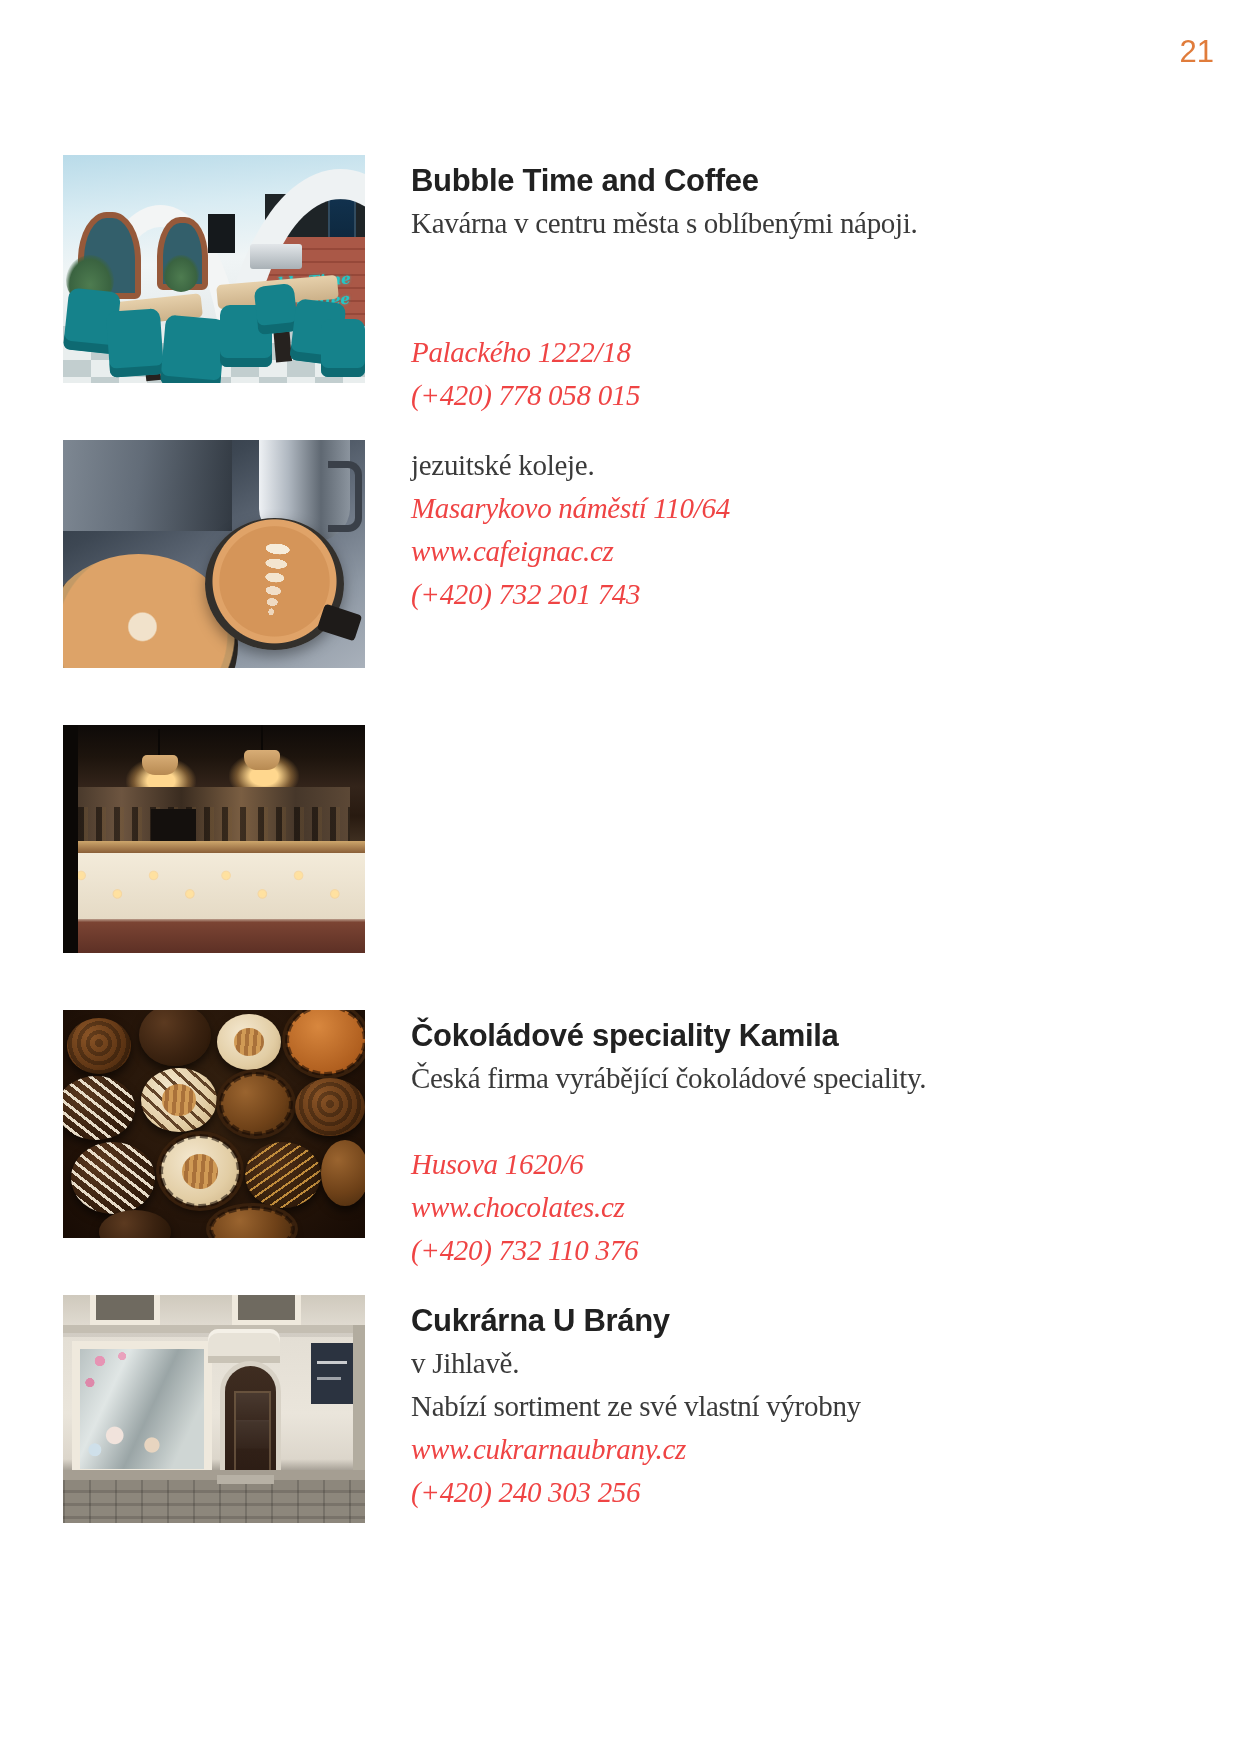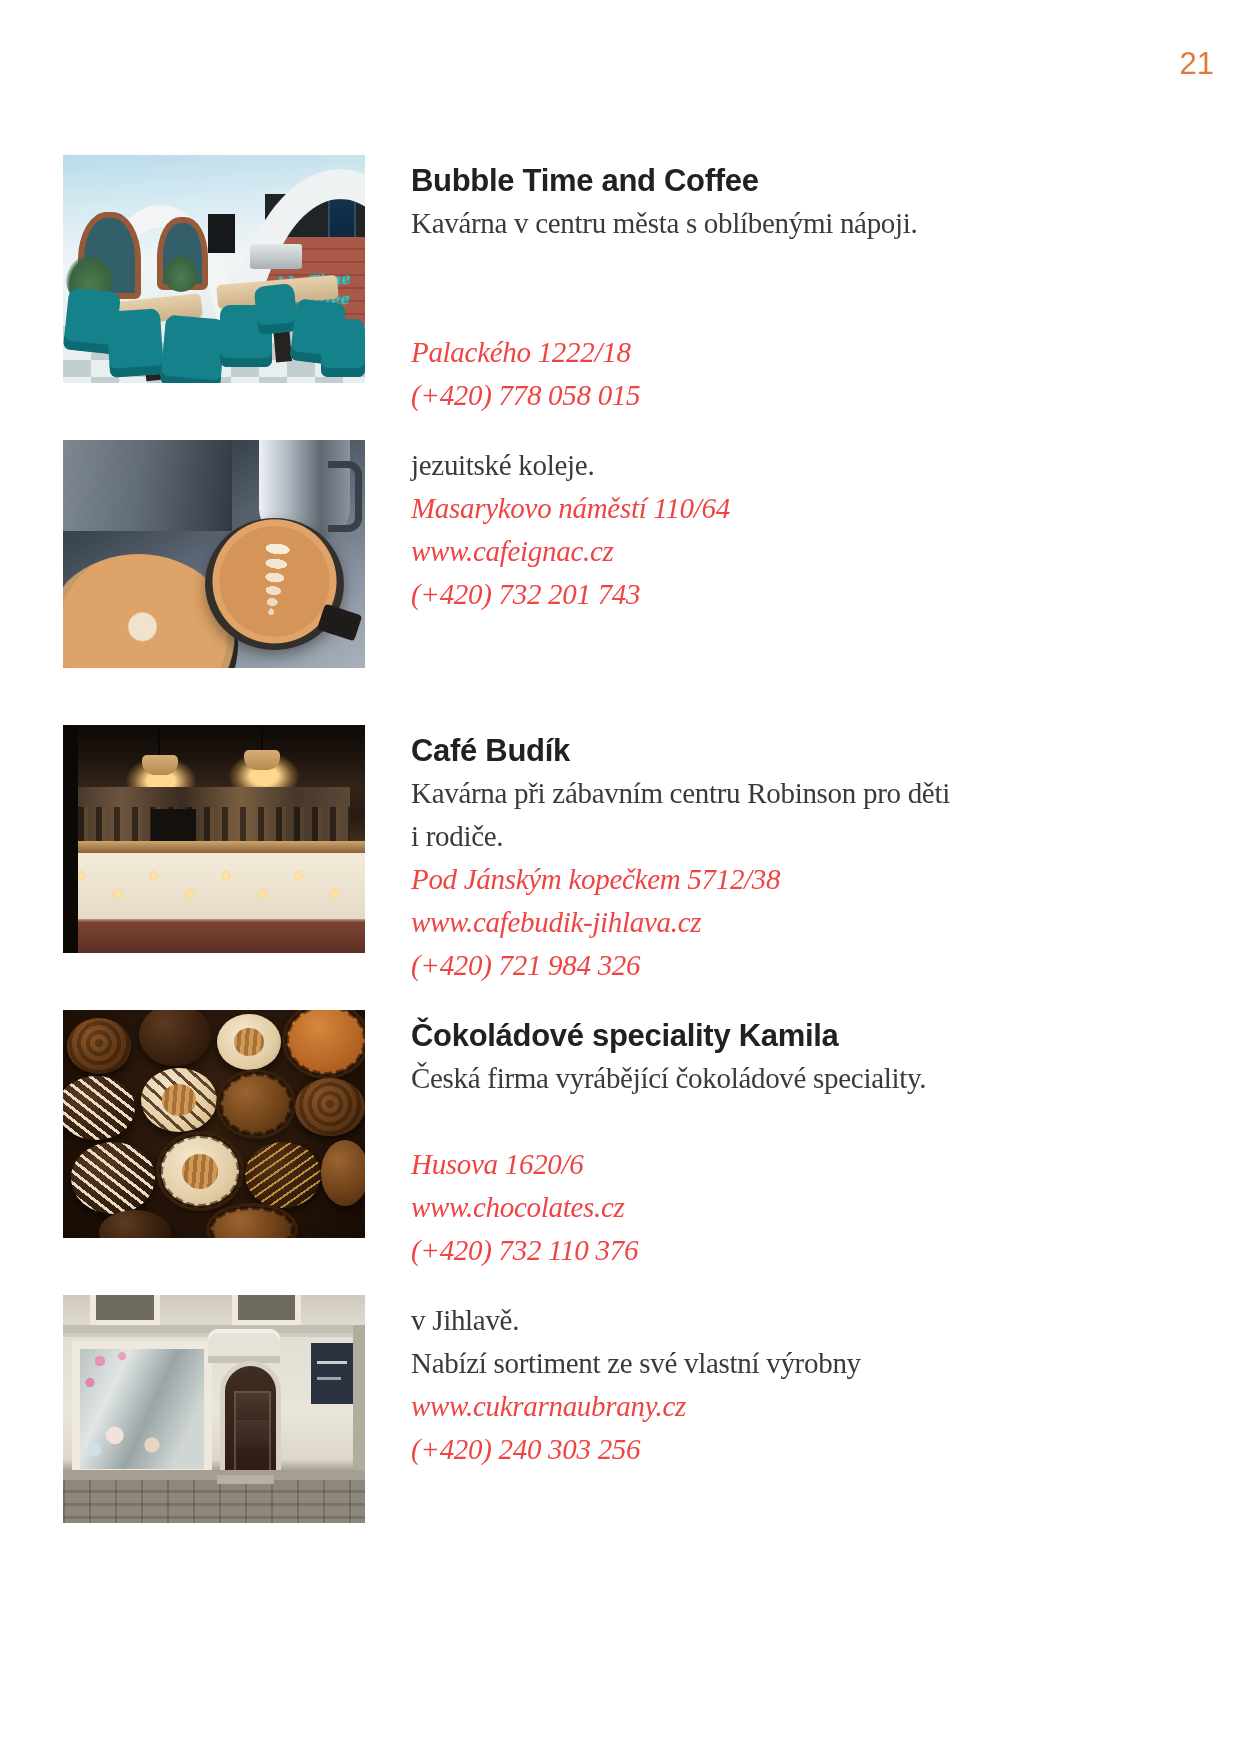--- a/index.html
+++ b/index.html
@@ -1,18 +1,18 @@
 <!DOCTYPE html>
 <html><head>
 <meta charset="utf-8">
 <style>
   html,body{margin:0;padding:0;background:#ffffff;}
   body{width:1240px;height:1763px;position:relative;font-family:"Liberation Sans",sans-serif;color:#333;overflow:hidden;}
   .page{position:absolute;inset:0;background:#fff;}
-  .page-number{position:absolute;top:46px;right:26px;font-size:31px;color:#e07c3b;letter-spacing:0;}
+  .page-number{position:absolute;top:34px;right:26px;font-size:31px;color:#e07c3b;letter-spacing:0;}
   .entry{position:absolute;left:63px;display:flex;align-items:flex-start;}
   .e1{top:155px}.e2{top:440px}.e3{top:725px}.e4{top:1010px}.e5{top:1295px}
   .photo{width:302px;height:228px;position:relative;overflow:hidden;flex:none;background:#ccc;}
   .info{margin-left:46px;padding-top:4px;width:790px;}
   .title{margin:0;font-size:31px;line-height:43px;font-weight:bold;color:#212121;letter-spacing:-0.3px;}
   .line{font-size:29px;line-height:43px;color:#3a3a3a;letter-spacing:-0.3px;white-space:nowrap;font-family:Liberation Serif, serif;}
   .it{font-style:italic;color:#ef4444;}
   .sp1{height:43px}.sp2{height:86px}
 
   
@@ -214,28 +214,20 @@
       <div class="lamp lampL"></div>
       <div class="lamp lampR"></div>
       <div class="mirror">
         <div class="bottles"></div>
       </div>
       <div class="esp"></div>
       <div class="top"></div>
       <div class="front"></div>
       <div class="edge"></div>
     </div>
-    <div class="info">
-      <h2 class="title">Café Budík</h2>
-      <div class="line">Kavárna při zábavním centru Robinson pro děti</div>
-      <div class="line">i rodiče.</div>
-      <div class="line it">Pod Jánským kopečkem 5712/38</div>
-      <div class="line it">www.cafebudik-jihlava.cz</div>
-      <div class="line it">(+420) 721 984 326</div>
-    </div>
   </section>
 
   <section class="entry e4">
     <div class="photo p4">
       <div class="cho q1 v-ridge"></div>
       <div class="cho q2 v-dark"></div>
       <div class="cho q3 v-white nut"></div>
       <div class="cho q4 v-orange incup"></div>
       <div class="cho q5 v-dw"></div>
       <div class="cho q6 v-wd nut"></div>
@@ -266,20 +258,21 @@
       <div class="win"></div>
       <div class="ped"></div>
       <div class="door"></div>
       <div class="sign"></div>
       <div class="shade"></div>
       <div class="curb"></div>
       <div class="cobb"></div>
       <div class="step"></div>
     </div>
     <div class="info">
+      <h2 class="title">Cukrárna U Brány</h2>
       <div class="line">v Jihlavě.</div>
       <div class="line">Nabízí sortiment ze své vlastní výrobny</div>
       <div class="line it">www.cukrarnaubrany.cz</div>
       <div class="line it">(+420) 240 303 256</div>
     </div>
   </section>
 
 </div>
 
 </body></html>

